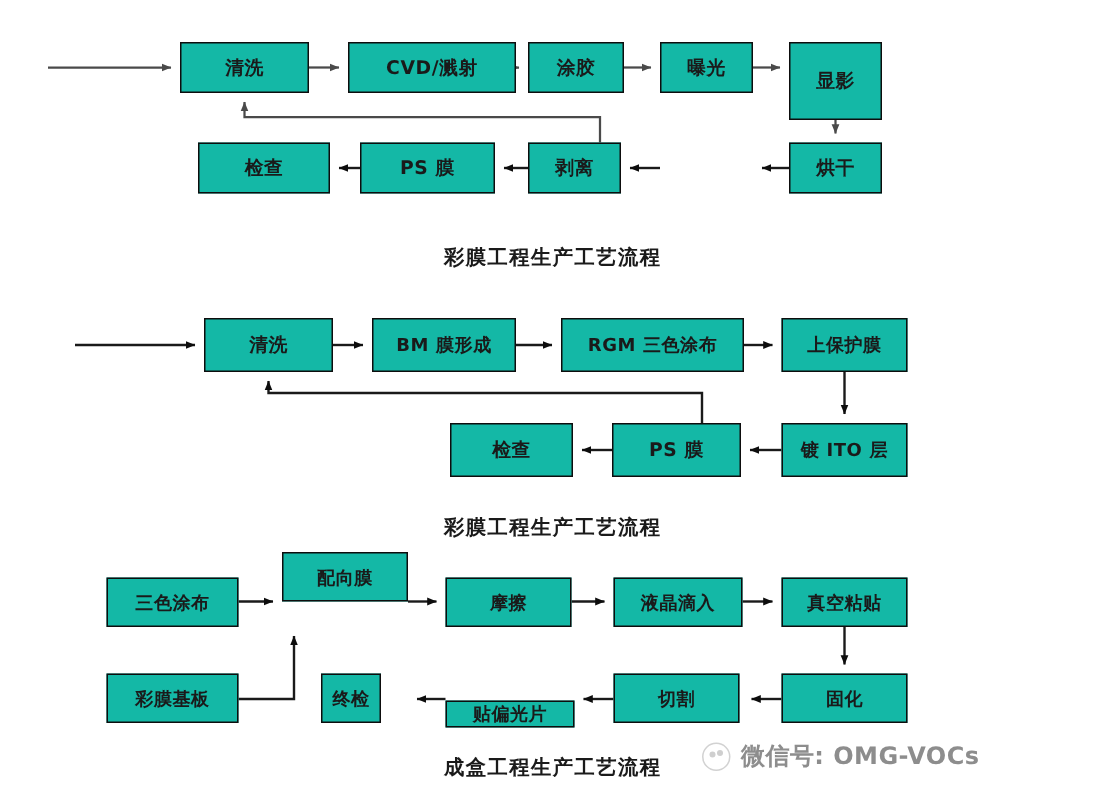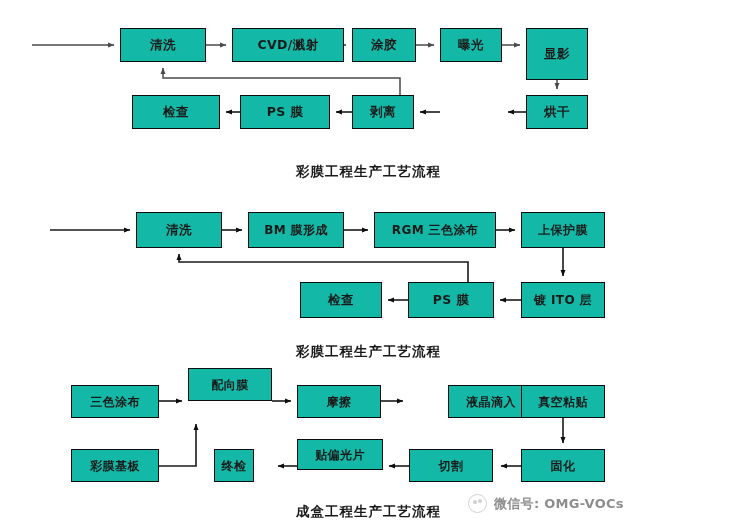--- a/index.html
+++ b/index.html
@@ -38,21 +38,21 @@
     color:#1a1a1a;
     letter-spacing:1px;
     white-space:nowrap;
     z-index:3;
   }
 
   .watermark{
     position:absolute;
     display:flex;align-items:center;gap:7px;
     color:#8d8d8d;
-    font-size:13px;
+    font-size:16px;
     font-weight:700;
     letter-spacing:.3px;
     z-index:4;
     white-space:nowrap;
   }
   .wm-logo{
     width:17px;height:17px;border-radius:50%;
     border:1.4px solid #d2d2d2;
     position:relative;flex:none;
   }
@@ -145,25 +145,25 @@
   <div class="node small" style="left:521px;top:212px;width:84px;height:36px;">上保护膜</div>
   <div class="node small" style="left:521px;top:282px;width:84px;height:36px;">镀 ITO 层</div>
   <div class="node" style="left:408px;top:282px;width:86px;height:36px;">PS 膜</div>
   <div class="node" style="left:300px;top:282px;width:82px;height:36px;">检查</div>
 
   <div class="caption" style="left:0;top:343px;width:737px;">彩膜工程生产工艺流程</div>
 
   <div class="node small" style="left:71px;top:385px;width:88px;height:33px;">三色涂布</div>
   <div class="node small" style="left:188px;top:368px;width:84px;height:33px;">配向膜</div>
   <div class="node small" style="left:297px;top:385px;width:84px;height:33px;">摩擦</div>
-  <div class="node small" style="left:409px;top:385px;width:86px;height:33px;margin-left:39px;">液晶滴入</div>
+  <div class="node small" style="left:409px;top:385px;width:86px;height:33px;">液晶滴入</div>
   <div class="node small" style="left:521px;top:385px;width:84px;height:33px;">真空粘贴</div>
   <div class="node small" style="left:521px;top:449px;width:84px;height:33px;">固化</div>
   <div class="node small" style="left:409px;top:449px;width:84px;height:33px;">切割</div>
-  <div class="node small" style="left:297px;top:439px;width:86px;height:31px;">贴偏光片</div>
+  <div class="node small" style="left:297px;top:467px;width:86px;height:18px;">贴偏光片</div>
   <div class="node small" style="left:214px;top:449px;width:40px;height:33px;">终检</div>
   <div class="node small" style="left:71px;top:449px;width:88px;height:33px;">彩膜基板</div>
 
   <div class="caption" style="left:0;top:503px;width:737px;">成盒工程生产工艺流程</div>
 
   <div class="watermark" style="left:468px;top:494px;">
     <span class="wm-logo"></span>
     <span>微信号: OMG-VOCs</span>
   </div>
 

